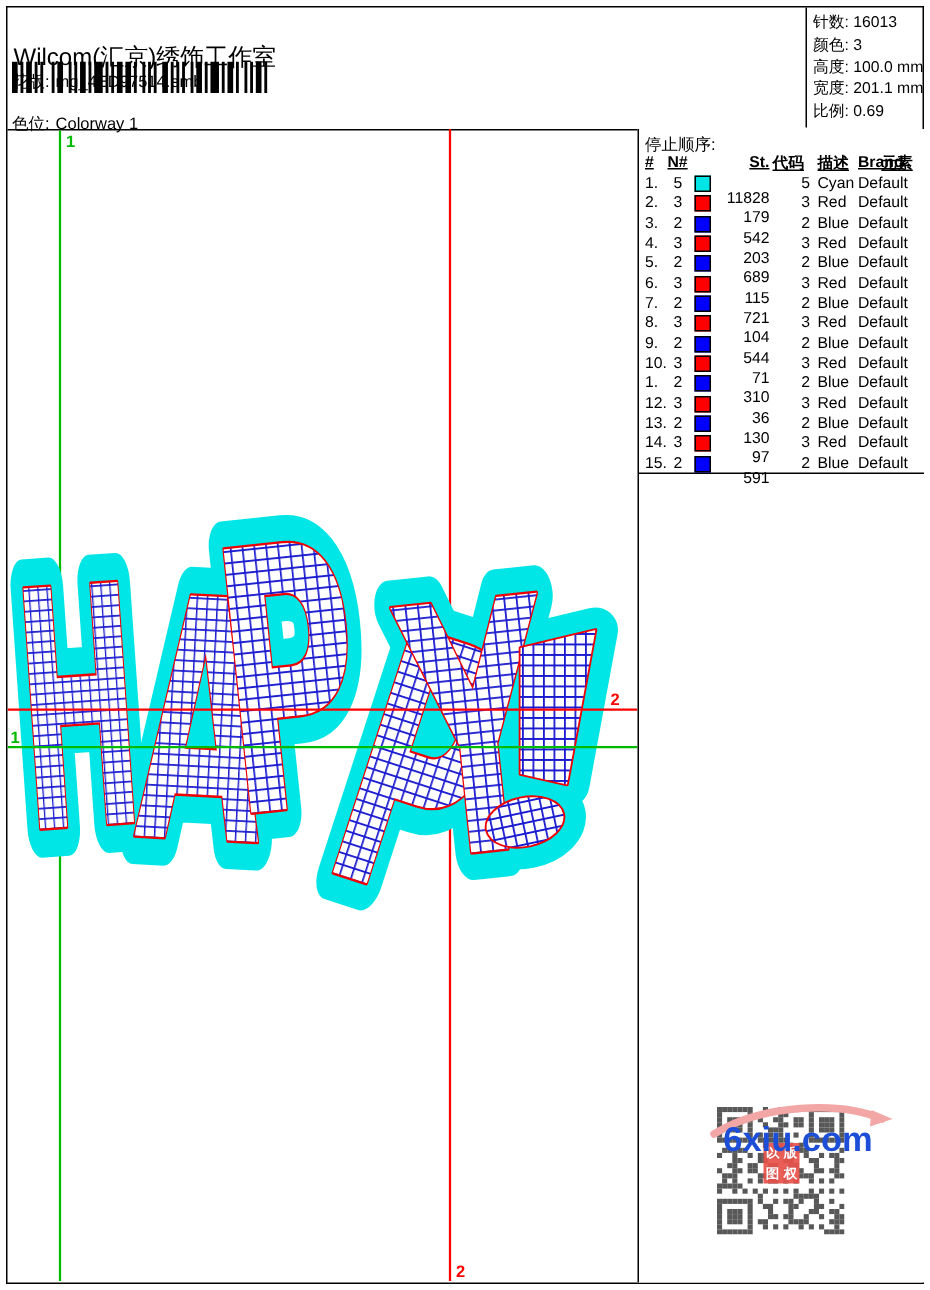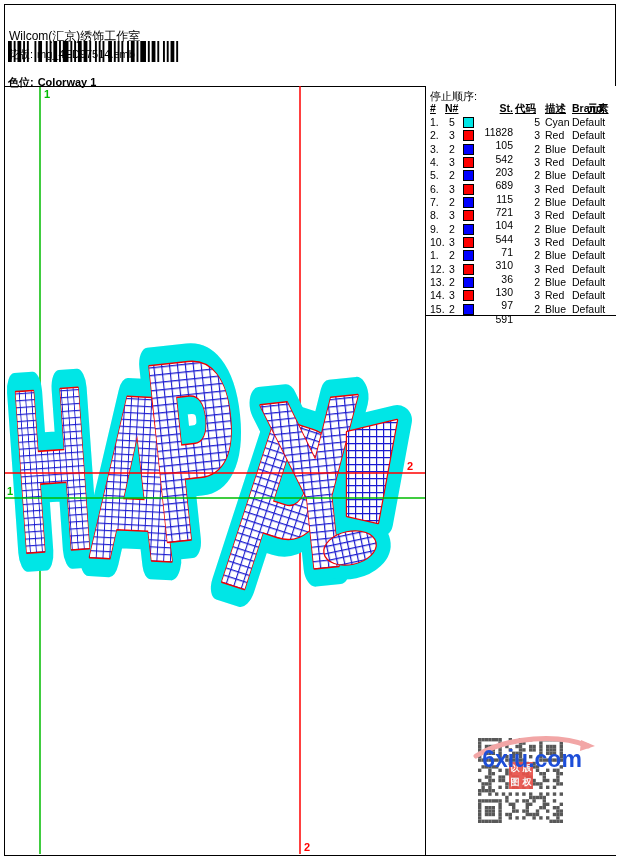--- a/index.html
+++ b/index.html
@@ -1,21 +1,21 @@
 <!DOCTYPE html>
 <html><head>
 <meta charset="utf-8">
 <style>
   html,body{margin:0;padding:0;background:#fff;width:620px;height:860px;overflow:hidden;
     font-family:"Liberation Sans","DejaVu Sans",sans-serif;-webkit-font-smoothing:none;}
   .page{position:absolute;left:4px;top:4px;width:612px;height:852px;border:1px solid #000;box-sizing:border-box;background:#fff;}
   
   .header{position:absolute;left:0;top:0;width:610px;height:81px;border-bottom:1px solid #000;}
   .title{position:absolute;left:4px;top:2px;font-size:19px;font-weight:bold;letter-spacing:1px;}
-  .studio{position:absolute;left:4px;top:23px;font-size:12px;}
+  .studio{position:absolute;left:4px;top:23px;font-size:16px;}
   .barcode{position:absolute;left:3px;top:36px;width:172px;height:21px;}
   .meta-row{position:absolute;left:3px;font-size:11px;white-space:nowrap;}
   .meta-label{margin-right:4px;}
   .infobox{position:absolute;left:532px;top:0;width:77px;height:80px;border-left:1px solid #000;padding:3px 0 0 4px;box-sizing:border-box;}
   .infobox .stat{font-size:10.5px;line-height:14.8px;white-space:nowrap;}
   
   .main{position:absolute;left:0;top:81px;width:610px;height:769px;}
   .design-svg{position:absolute;left:0;top:0;width:610px;height:769px;}
   .rightcol{position:absolute;left:420px;top:0;width:190px;height:769px;border-left:1px solid #000;box-sizing:content-box;background:#fff;}
   
@@ -89,24 +89,31 @@
         <rect x="79" y="0" width="1" height="21" fill="#000"></rect>
         <rect x="82" y="0" width="1" height="21" fill="#000"></rect>
         <rect x="84" y="0" width="1" height="21" fill="#000"></rect>
         <rect x="86" y="0" width="2" height="21" fill="#000"></rect>
         <rect x="89" y="0" width="1" height="21" fill="#000"></rect>
       </svg>
 
     <div class="meta-row" style="top:42px;">
       <span class="meta-label">花版:</span><span>mg_4ED97514.emb</span>
     </div>
-    <div class="meta-row" style="top:70px;font-weight:bold;">
+    <div class="meta-row" style="top:70px;">
       <span class="meta-label">色位:</span><span>Colorway 1</span>
     </div>
 
+    <div class="infobox">
+      <div class="stat"><span>针数:</span> <span>16013</span></div>
+      <div class="stat"><span>颜色:</span> <span>3</span></div>
+      <div class="stat"><span>高度:</span> <span>100.0 mm</span></div>
+      <div class="stat"><span>宽度:</span> <span>201.1 mm</span></div>
+      <div class="stat"><span>比例:</span> <span>0.69</span></div>
+    </div>
   </div>
 
   <div class="main">
 
     <svg class="design-svg" viewBox="0 0 610 769">
       <defs>
         <pattern id="gridT" patternUnits="userSpaceOnUse" width="12.5" height="6.3">
           <rect width="12.5" height="6.3" fill="#ffffff"></rect>
           <path d="M0.9,0 V6.3" stroke="#1A1AD0" stroke-width="1.8" fill="none"></path>
           <path d="M0,0.55 H12.5" stroke="#1A1AD0" stroke-width="1.05" fill="none"></path>
@@ -191,21 +198,21 @@
               <span class="c-swatch" style="background: rgb(0, 230, 230);"></span>
               <span class="c-st">11828</span>
               <span class="c-code">5</span>
               <span class="c-desc">Cyan</span>
               <span class="c-brand">Default</span>
             </div>
             <div class="stop-row">
               <span class="c-n">2.</span>
               <span class="c-needle">3</span>
               <span class="c-swatch" style="background: rgb(255, 0, 0);"></span>
-              <span class="c-st">105</span>
+              <span class="c-st">179</span>
               <span class="c-code">3</span>
               <span class="c-desc">Red</span>
               <span class="c-brand">Default</span>
             </div>
             <div class="stop-row">
               <span class="c-n">3.</span>
               <span class="c-needle">2</span>
               <span class="c-swatch" style="background: rgb(0, 0, 255);"></span>
               <span class="c-st">542</span>
               <span class="c-code">2</span>

